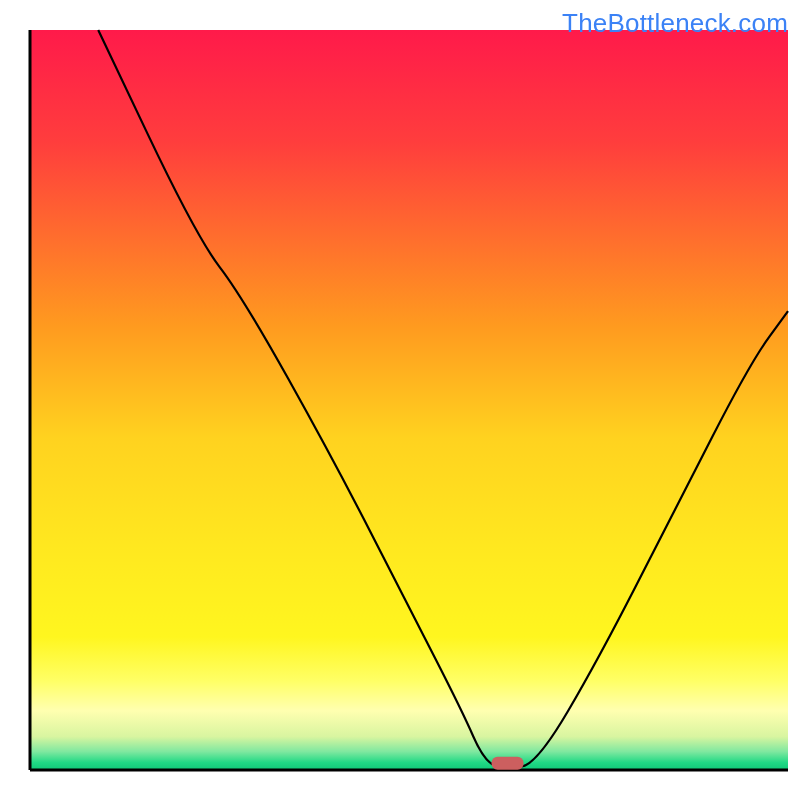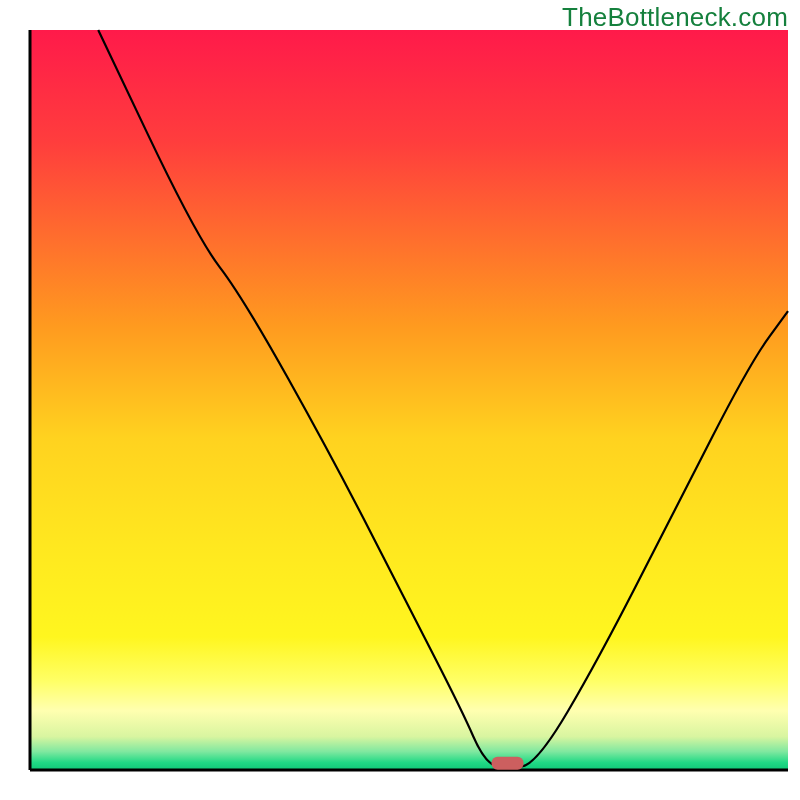--- a/index.html
+++ b/index.html
@@ -10,23 +10,23 @@
     background: #ffffff;
     font-family: Arial, Helvetica, sans-serif;
   }
   .chart-container {
     position: relative;
     width: 800px;
     height: 800px;
   }
   .watermark {
     position: absolute;
-    top: 2px;
+    top: 8px;
     right: 12px;
-    color: #15803d;
+    color: #3b82f6;
     font-size: 26px;
     font-weight: 400;
     letter-spacing: 0.2px;
     z-index: 10;
   }
   svg {
     position: absolute;
     top: 0;
     left: 0;
   }

